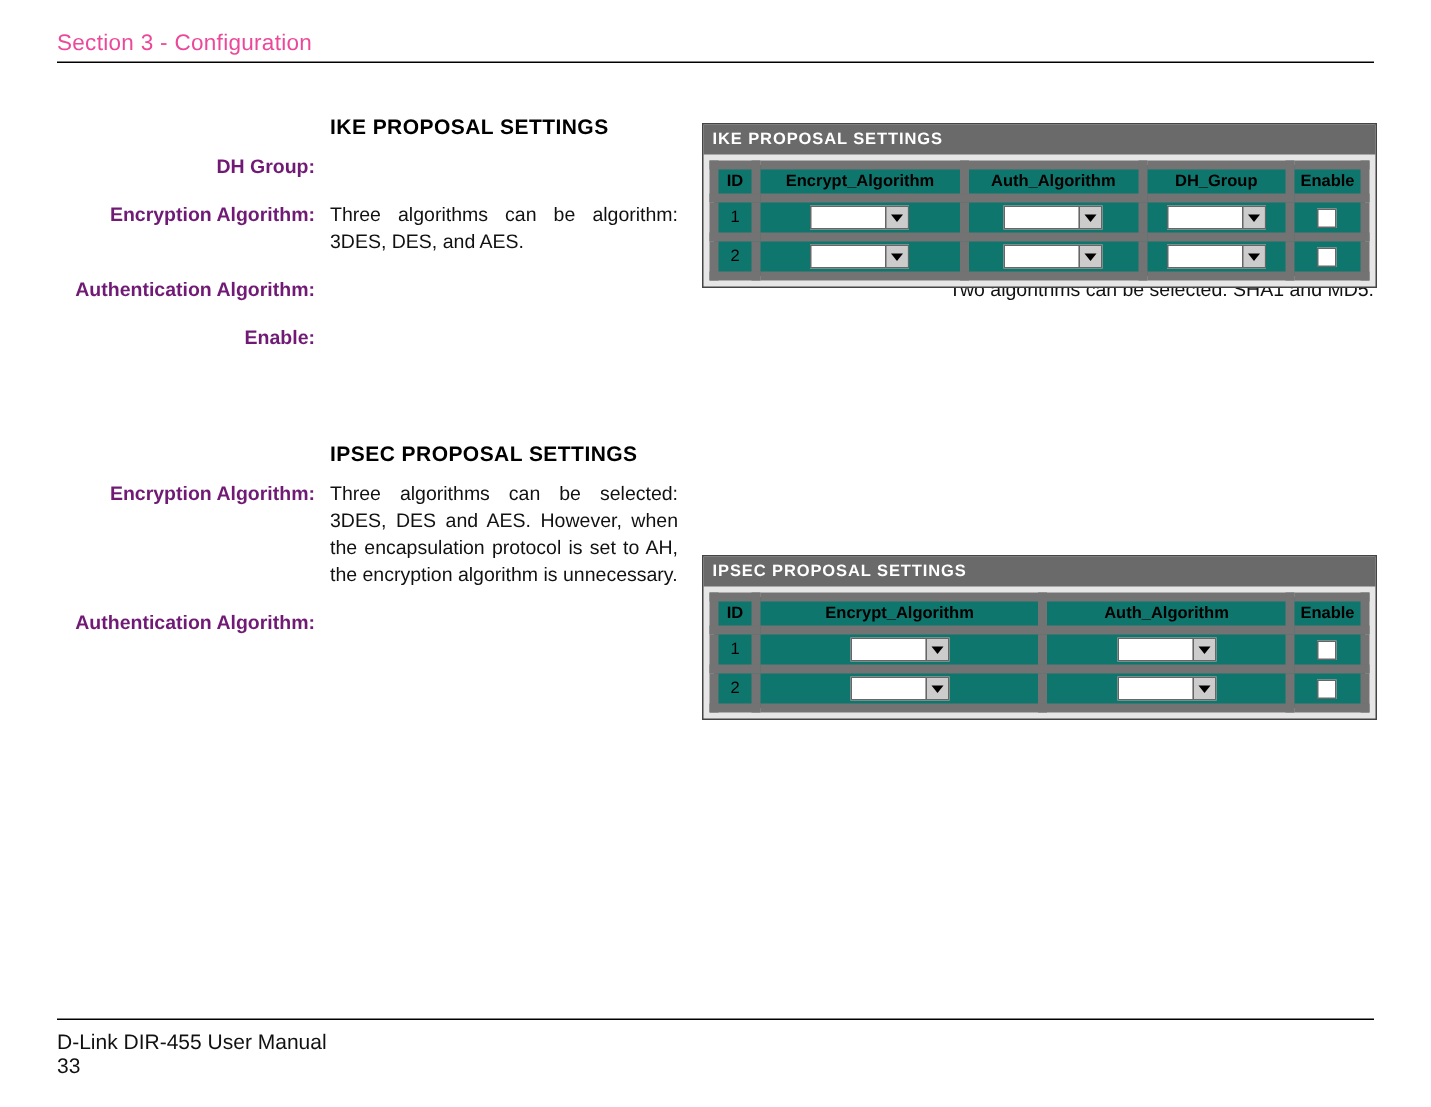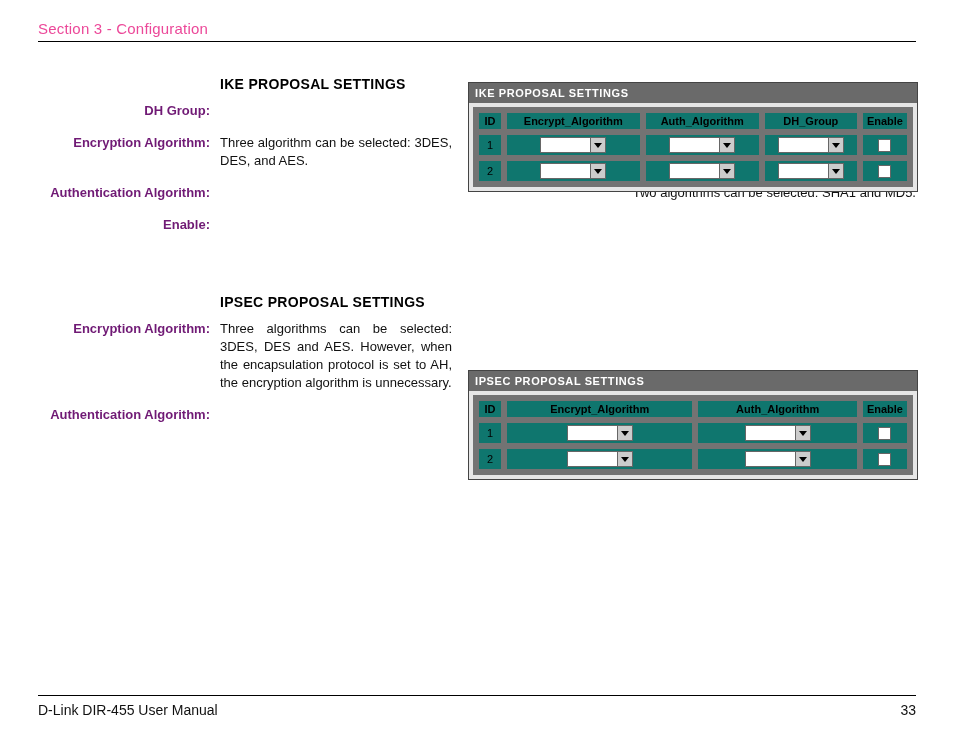--- a/index.html
+++ b/index.html
@@ -115,38 +115,39 @@
     position:absolute;
     left:0; right:0; bottom:0;
     border-top:1.5px solid #000;
     padding-top:6px;
     display:flex;
     justify-content:space-between;
     font-family: "Helvetica Neue", Arial, sans-serif;
     font-weight:300;
     font-size:14px;
     color:#111;
+    flex-direction:column;
   }
 </style>
 </head>
 <body>
 
 <div class="page">
   <div class="header">Section 3 - Configuration</div>
 
   <div class="content">
 
     <div class="section-title">IKE PROPOSAL SETTINGS</div>
 
     <div class="row">
       <div class="label">DH Group:</div>
     </div>
     <div class="row">
       <div class="label">Encryption Algorithm:</div>
-      <div class="desc desc-narrow">Three algorithm can be selected: 3DES, DES, and AES.</div>
+      <div class="desc desc-narrow">Three algorithms can be algorithm: 3DES, DES, and AES.</div>
     </div>
     <div class="row">
       <div class="label">Authentication Algorithm:</div>
       <div class="desc">Two algorithms can be selected: SHA1 and MD5.</div>
     </div>
     <div class="row">
       <div class="label">Enable:</div>
     </div>
 
     <div class="spacer"></div>

